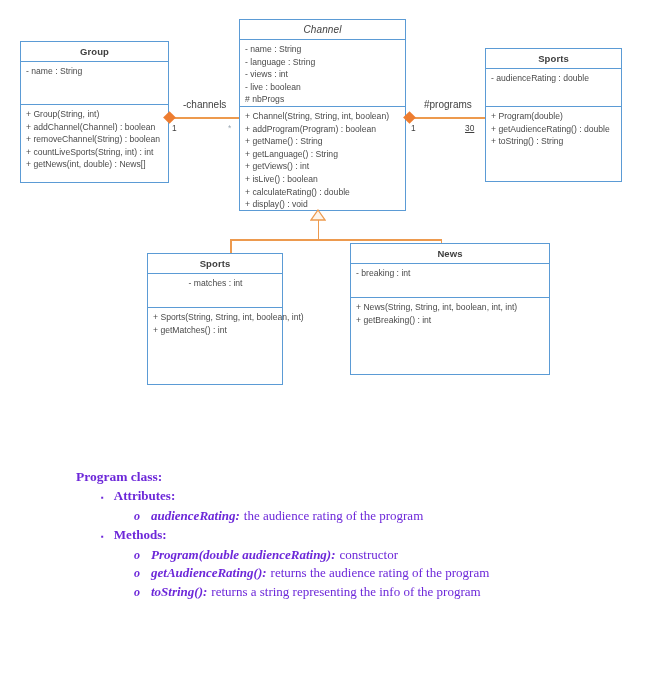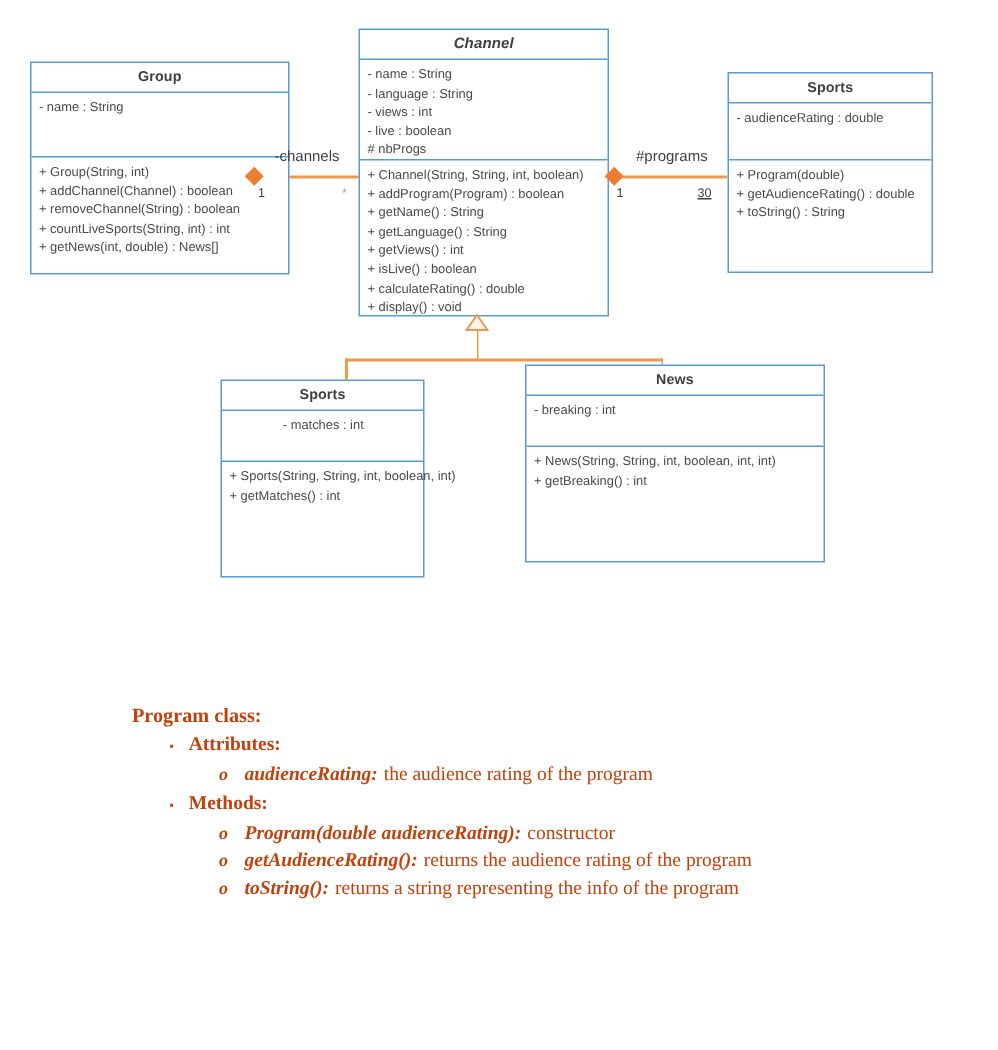--- a/index.html
+++ b/index.html
@@ -29,21 +29,21 @@
     text-align: center;
     font-size: 9.5px;
     font-weight: bold;
     color: #3f3f3f;
     border-bottom: 1.3px solid #5b9bd5;
     padding: 4px 2px 4px 2px;
     letter-spacing: 0.1px;
   }
   .uml-title.abstract {
     font-style: italic;
-    font-weight: bold;
+    font-weight: normal;
     font-size: 10px;
   }
   .uml-attrs {
     box-sizing: border-box;
     border-bottom: 1.3px solid #5b9bd5;
     padding: 3px 4px 3px 5px;
   }
   .uml-ops {
     box-sizing: border-box;
     padding: 3px 4px 3px 5px;
@@ -90,25 +90,25 @@
     font-size: 8.4px;
     color: #3f3f3f;
     white-space: nowrap;
     z-index: 6;
   }
   .mult.faint { color: #9aa7b2; }
 
   
   .desc {
     position: absolute;
-    left: 88px;
+    left: 76px;
     top: 468px;
     width: 540px;
     font-family: "Liberation Serif", serif;
-    color: #c2410c;
+    color: #6d28d9;
   }
   .desc-h {
     font-size: 13.5px;
     font-weight: bold;
     line-height: 18px;
     margin: 0 0 1px 0;
   }
   .desc-l1 {
     font-size: 13px;
     font-weight: bold;
@@ -162,21 +162,21 @@
 </svg>
 
 <div class="conn-label" style="left:183px; top:99px;">-channels</div>
 <div class="mult" style="left:172px; top:123px;">1</div>
 <div class="mult faint" style="left:228px; top:123px;">*</div>
 
 <div class="conn-label" style="left:424px; top:99px;">#programs</div>
 <div class="mult" style="left:411px; top:123px;">1</div>
 <div class="mult" style="left:465px; top:123px;text-decoration:underline;">30</div>
 
-<div class="uml-class" style="left:20px; top:41px; width:173px; height:142px;">
+<div class="uml-class" style="left:20px; top:41px; width:149px; height:142px;">
   <div class="uml-title">Group</div>
   <div class="uml-attrs" style="height:43px;">
     <div class="uml-line">- name : String</div>
   </div>
   <div class="uml-ops">
     <div class="uml-line">+ Group(String, int)</div>
     <div class="uml-line">+ addChannel(Channel) : boolean</div>
     <div class="uml-line">+ removeChannel(String) : boolean</div>
     <div class="uml-line">+ countLiveSports(String, int) : int</div>
     <div class="uml-line">+ getNews(int, double) : News[]</div>

